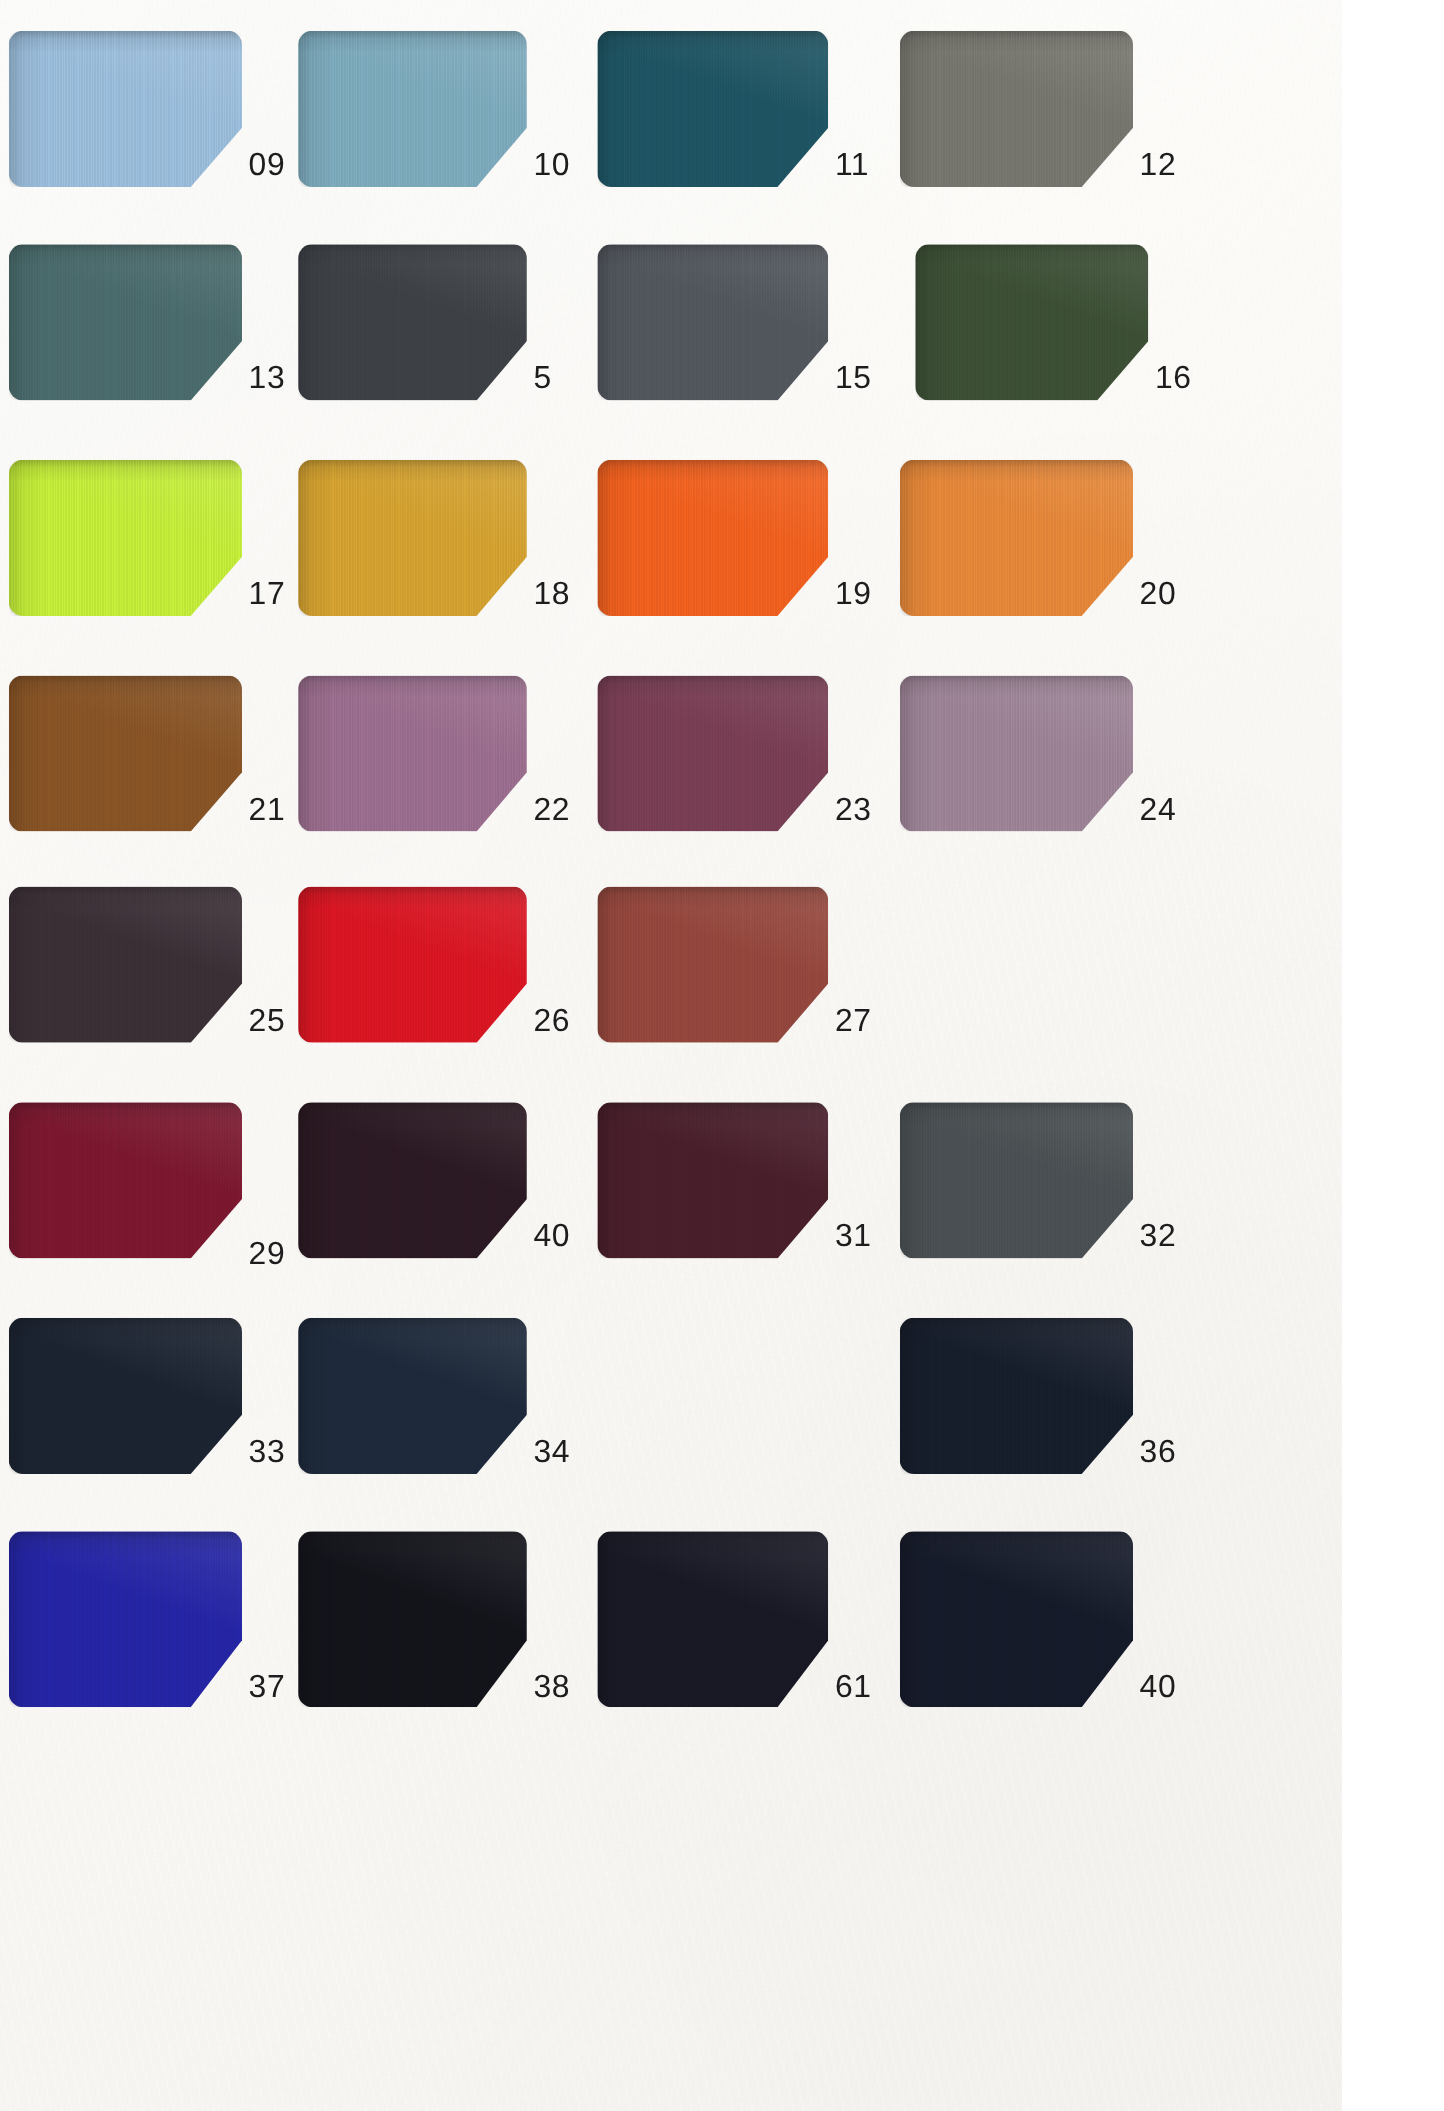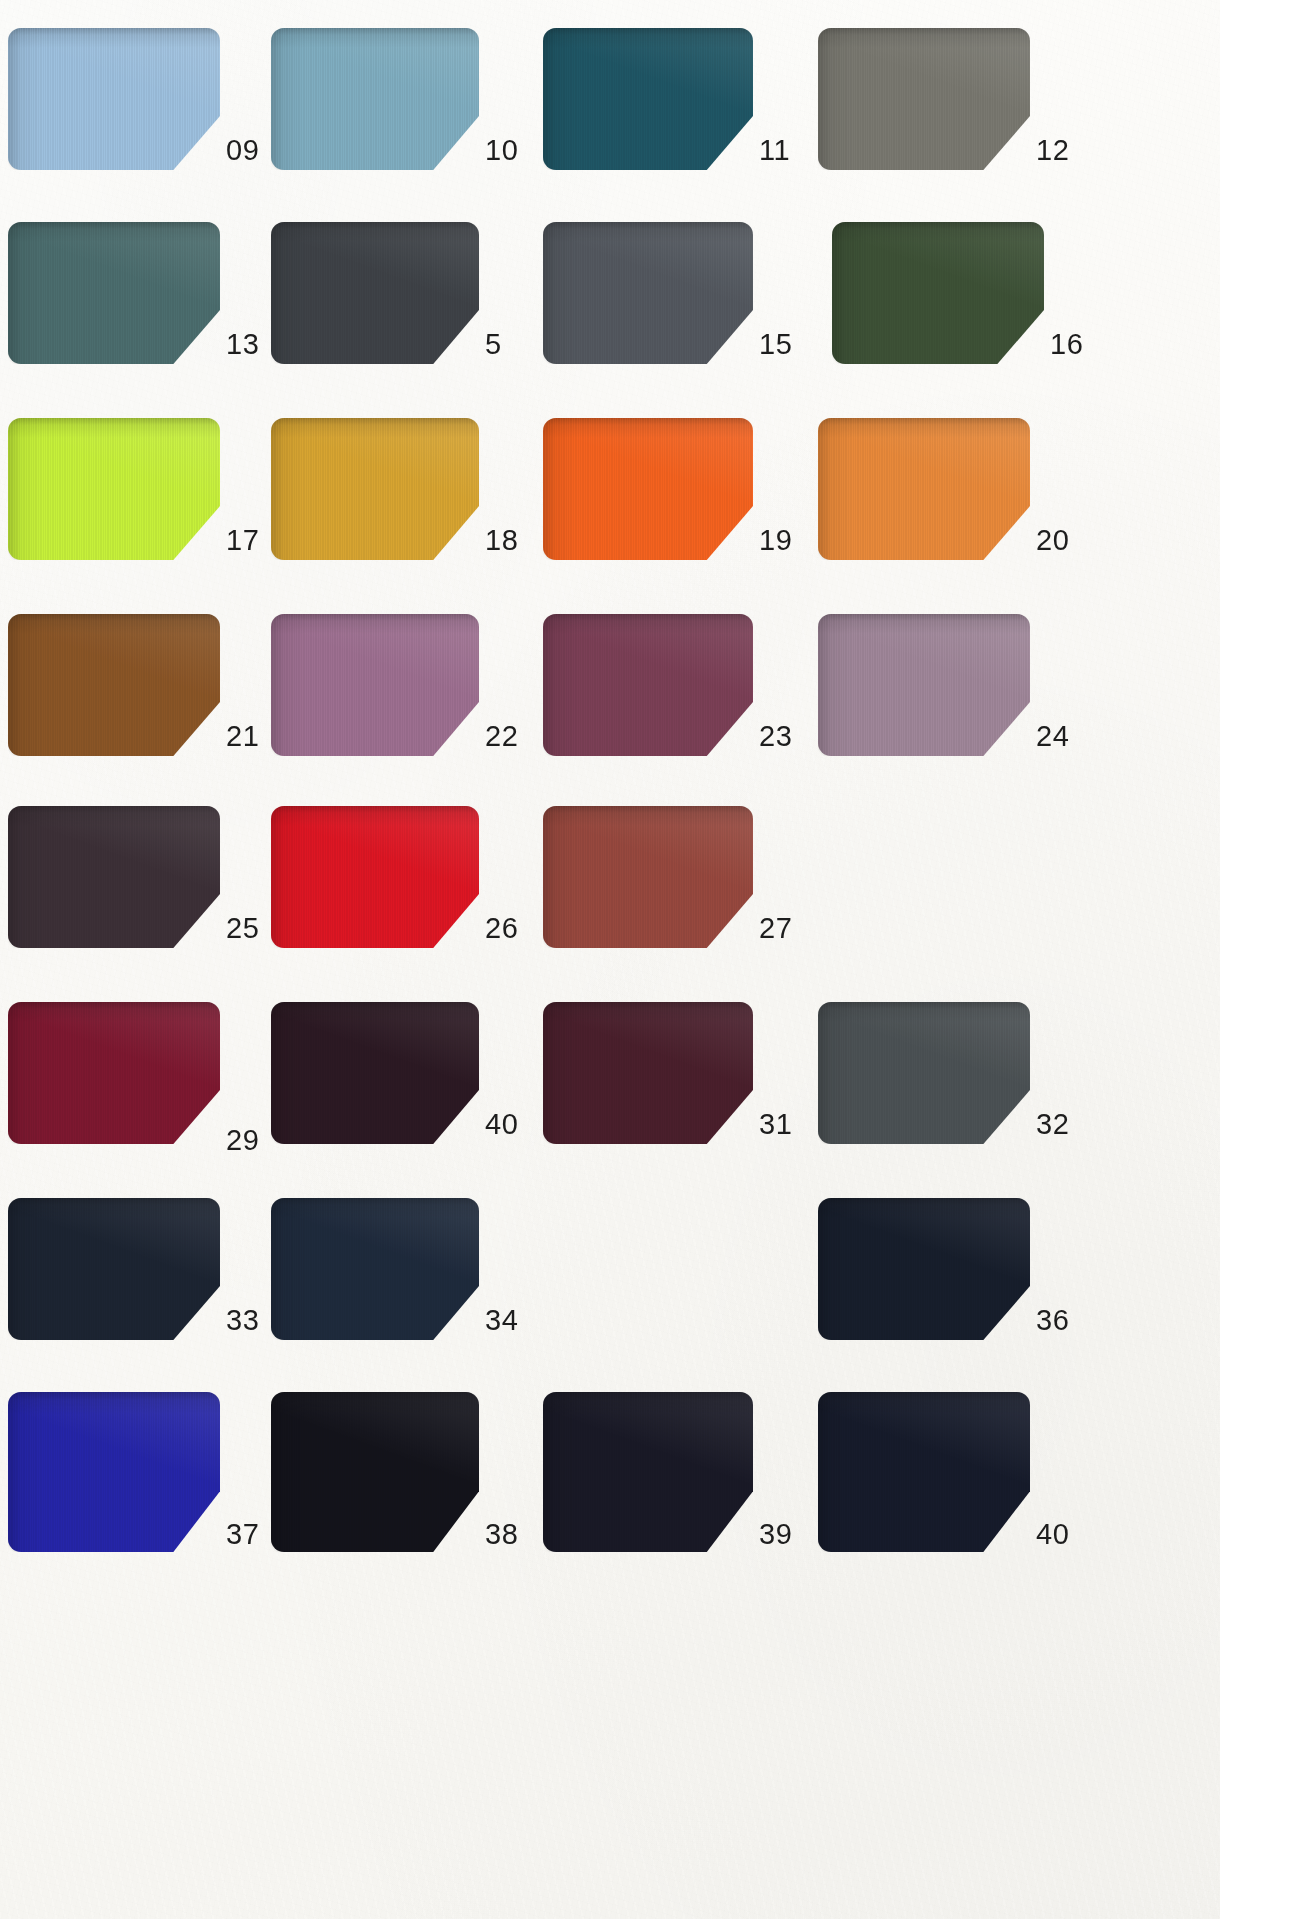--- a/index.html
+++ b/index.html
@@ -206,20 +206,20 @@
       <div class="swatch-cell" style="left: 8px; top: 1392px;">
         <div class="swatch" title="37" style="width: 212px; background: rgb(37, 37, 168); height: 160px;"></div>
         <div class="swatch-label" style="left: 218px; color: rgb(29, 29, 29); top: 128px;">37</div>
       </div>
       <div class="swatch-cell" style="left: 271px; top: 1392px;">
         <div class="swatch" title="38" style="width: 208px; background: rgb(19, 19, 27); height: 160px;"></div>
         <div class="swatch-label" style="left: 214px; color: rgb(29, 29, 29); top: 128px;">38</div>
       </div>
       <div class="swatch-cell" style="left: 543px; top: 1392px;">
         <div class="swatch" title="39" style="width: 210px; background: rgb(25, 25, 38); height: 160px;"></div>
-        <div class="swatch-label" style="left: 216px; color: rgb(29, 29, 29); top: 128px;">39</div>
+        <div class="swatch-label" style="left: 216px; color: rgb(29, 29, 29); top: 128px;">61</div>
       </div>
       <div class="swatch-cell" style="left: 818px; top: 1392px;">
         <div class="swatch" title="40" style="width: 212px; background: rgb(22, 27, 43); height: 160px;"></div>
         <div class="swatch-label" style="left: 218px; color: rgb(29, 29, 29); top: 128px;">40</div>
       </div>
     </div>
 </div>
 
 </body></html>

